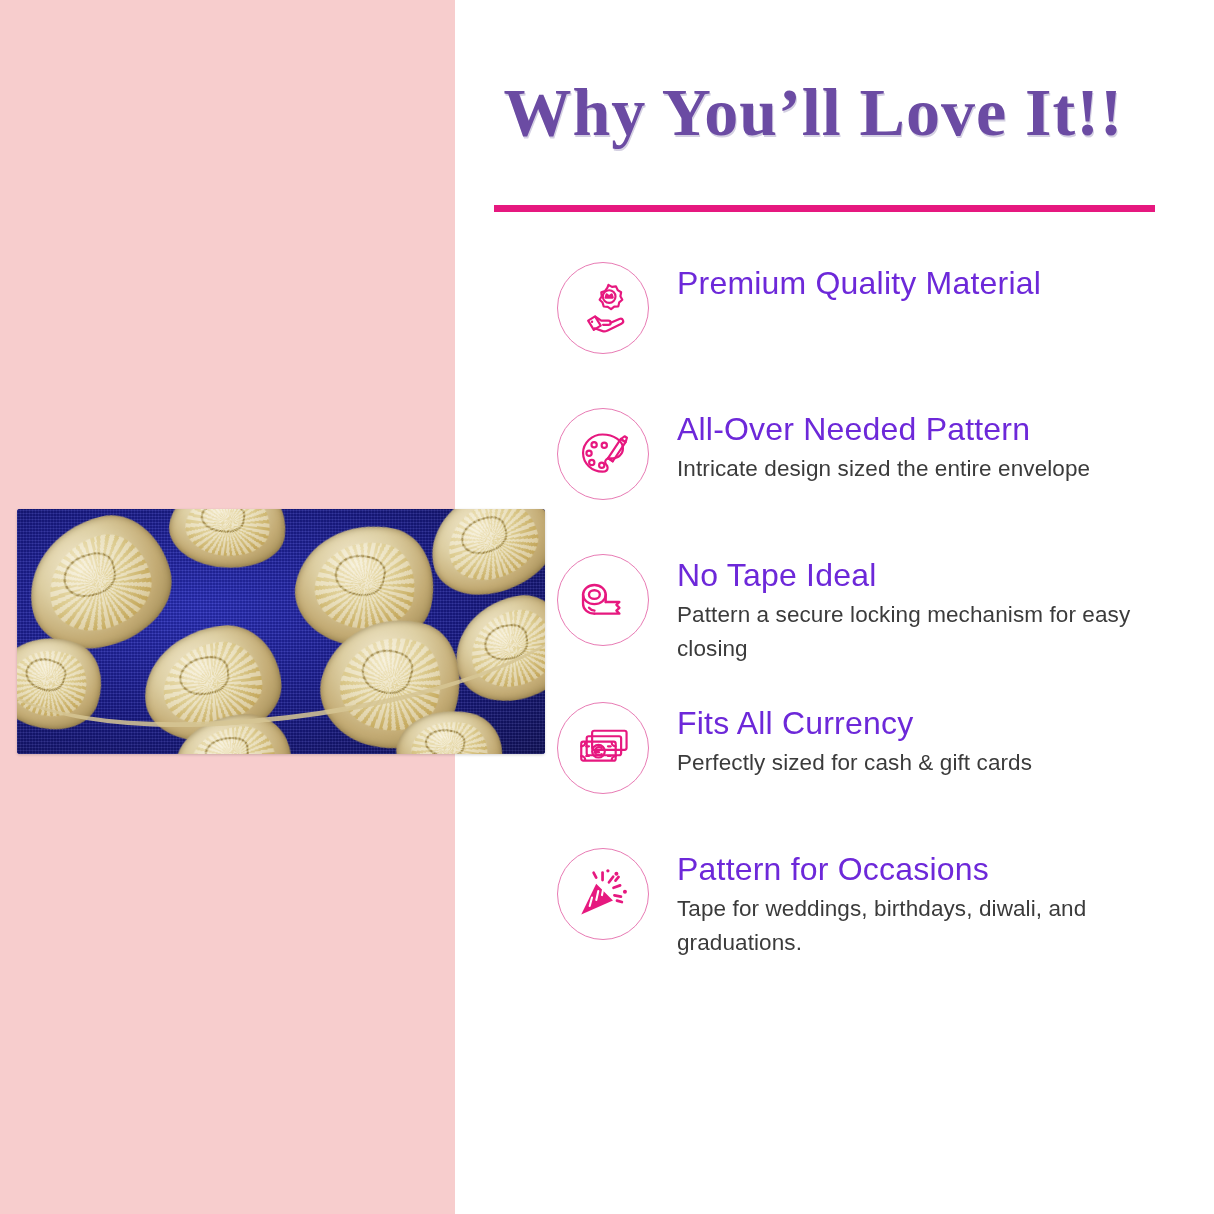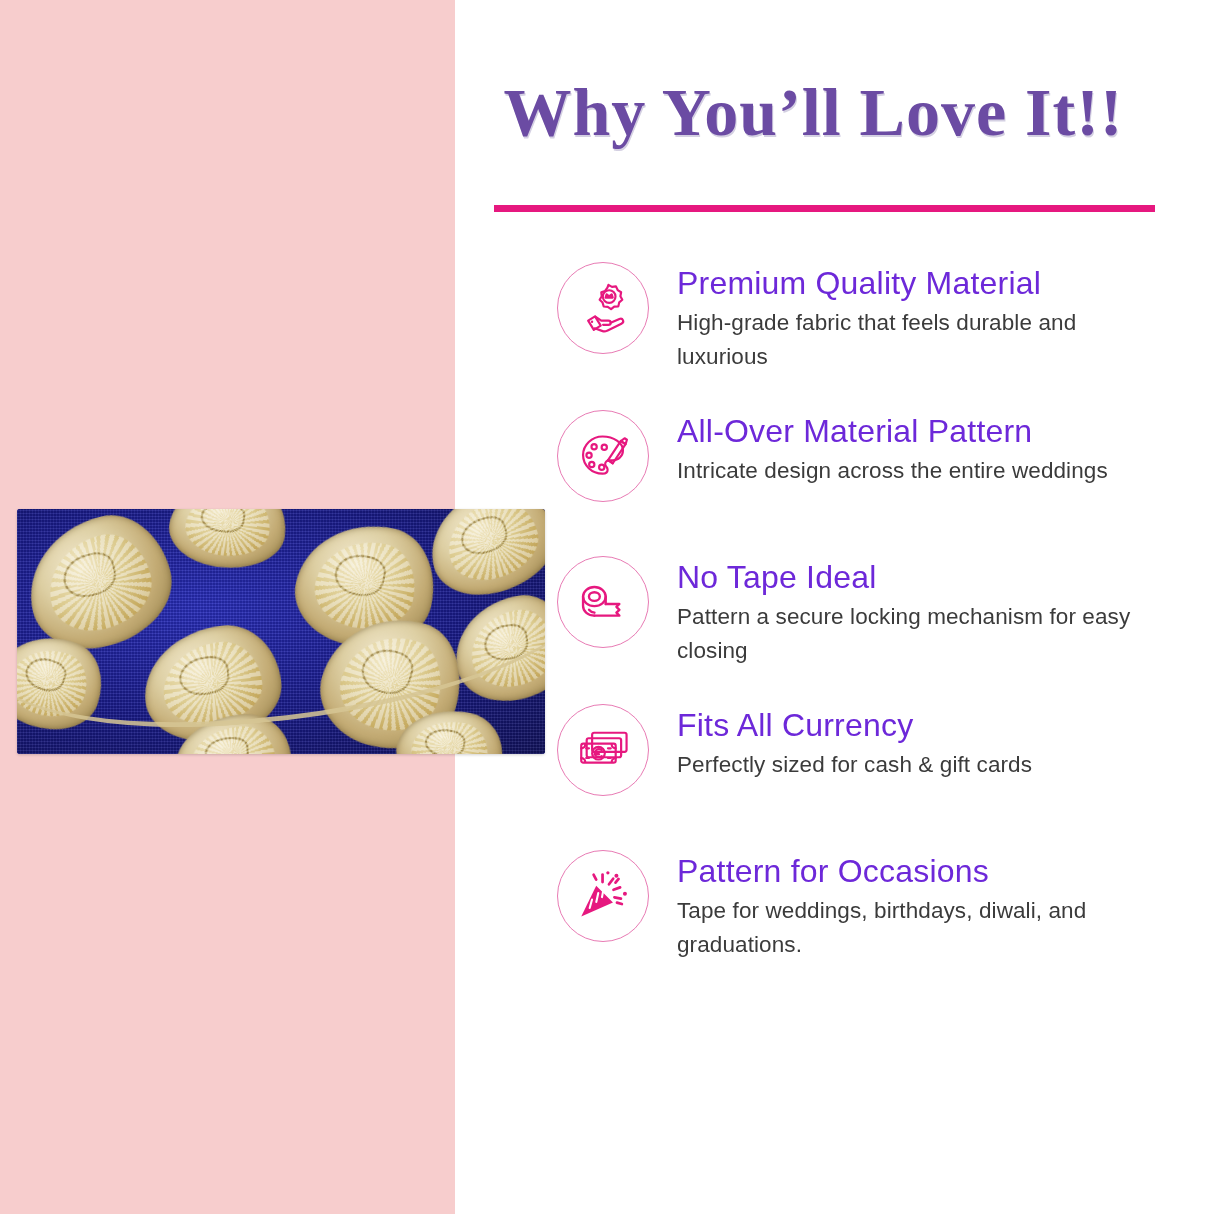--- a/index.html
+++ b/index.html
@@ -184,43 +184,42 @@
             <path d="M34.9 20.6l1.1-3.6 2.8 2.2 2.8-2.2 1.1 3.6z"></path>
             <path d="M23.5 41.6l6.6 4.4h7.8c1.5 0 2.6 1 2.6 2.3 0 1.3-1.1 2.3-2.6 2.3h-5.8"></path>
             <path d="M40.5 48.3l9.6-4.2c1.7-.7 3.4.1 4 1.5.6 1.4-.2 2.9-1.8 3.7L36.6 57c-1.7.9-3.3 1.1-5 .5l-8.8-3.1"></path>
             <path d="M23.2 41.3l-7.6 4.6 6.3 10.2 7.6-4.6z"></path>
             <circle cx="19.9" cy="47.2" r="1.3" fill="#e6187f" stroke="none"></circle>
           </svg>
         </span>
       </div>
       <div class="feature-text">
         <div class="feature-heading">Premium Quality Material</div>
-        <div class="feature-sub">High-grade fabric that feels durable and luxurious</div>
       </div>
     </div>
 
     <div class="feature-row">
       <div class="feature-icon-wrap">
         <span>
           <svg width="58" height="58" viewBox="0 0 64 64" fill="none" stroke="#e6187f" stroke-width="2.4" stroke-linecap="round" stroke-linejoin="round">
             <path d="M31.5 10.5C19.6 10.5 10 19.7 10 31c0 11.3 9.6 20.5 21.5 20.5 3.4 0 5.6-1.6 5.6-4.3 0-1.4-.6-2.4-1.4-3.3-.8-.9-1.3-1.8-1.3-3 0-2.3 1.9-4.1 4.3-4.1h4.1c6.1 0 11.2-4.8 11.2-10.8 0-8.6-10-15.5-22.5-15.5z"></path>
             <circle cx="22.2" cy="21.8" r="2.9"></circle>
             <circle cx="16.6" cy="31.2" r="2.9"></circle>
             <circle cx="19.6" cy="41.4" r="2.9"></circle>
             <circle cx="30.6" cy="44.4" r="2.9"></circle>
             <circle cx="33.4" cy="22.4" r="2.9"></circle>
             <path d="M37.6 36.5l14.1-21.1 5.2 3.5-14.1 21.1z"></path>
             <path d="M37.6 36.5l5.2 3.5"></path>
             <path d="M55.8 12.4l2.6 1.7-1.5 5-5.2-3.5z"></path>
           </svg>
         </span>
       </div>
       <div class="feature-text">
-        <div class="feature-heading">All-Over Material Pattern</div>
-        <div class="feature-sub">Intricate design across the entire weddings</div>
+        <div class="feature-heading">All-Over Needed Pattern</div>
+        <div class="feature-sub">Intricate design sized the entire envelope</div>
       </div>
     </div>
 
     <div class="feature-row">
       <div class="feature-icon-wrap">
         <span>
           <svg width="58" height="58" viewBox="0 0 64 64" fill="none" stroke="#e6187f" stroke-width="2.6" stroke-linecap="round" stroke-linejoin="round">
             <ellipse cx="22.5" cy="26" rx="12.5" ry="10.5"></ellipse>
             <ellipse cx="22.5" cy="26" rx="6" ry="4.8"></ellipse>
             <path d="M10 26v10.5c0 5.8 5.6 10.5 12.5 10.5"></path>

